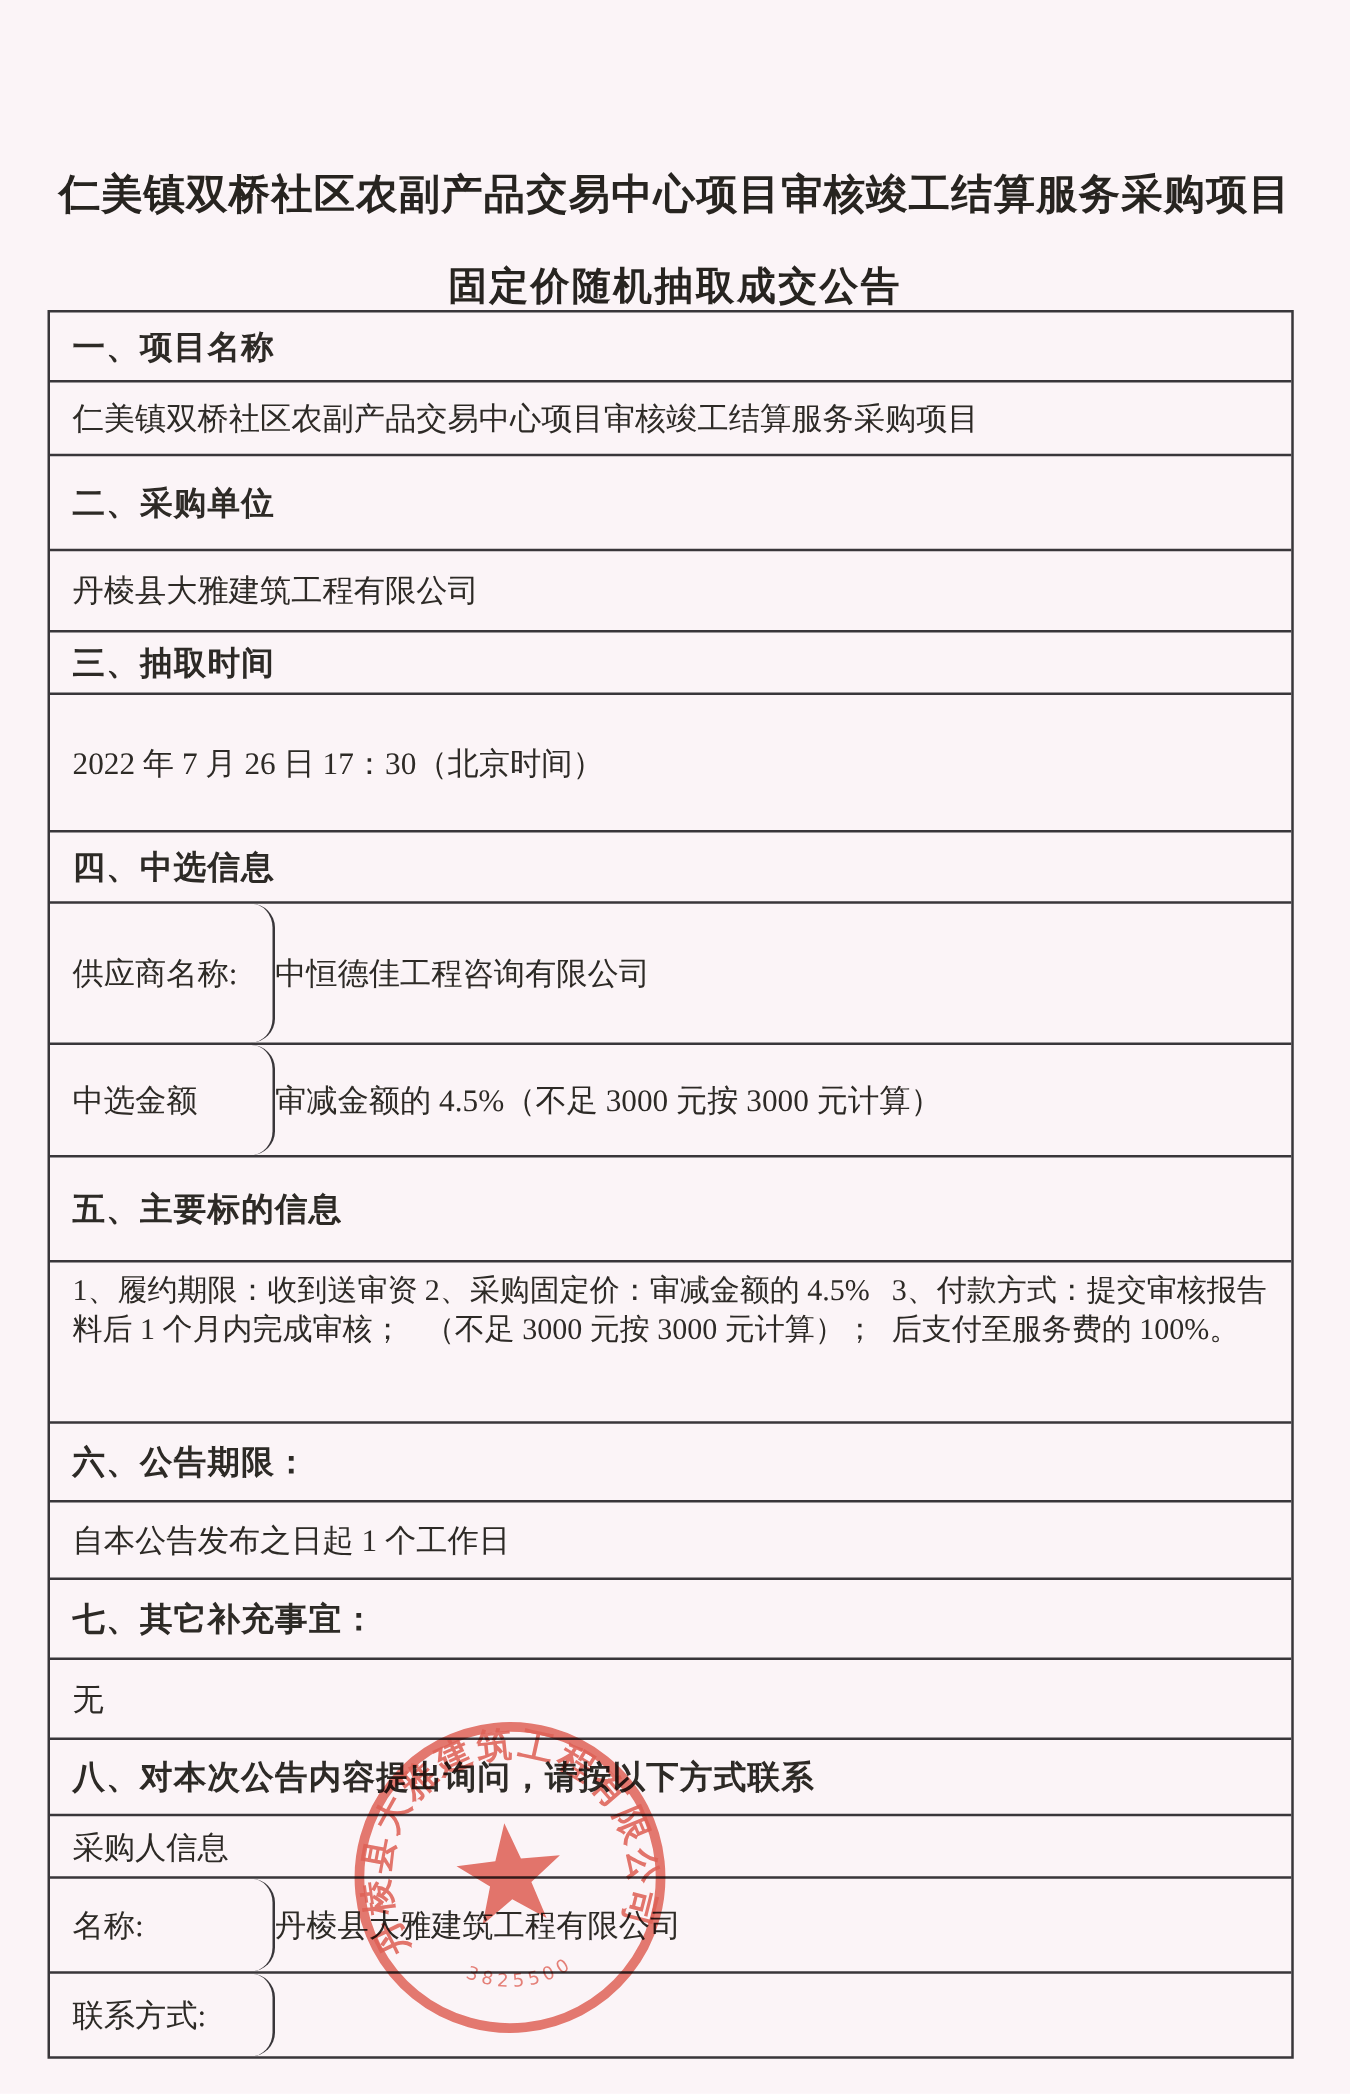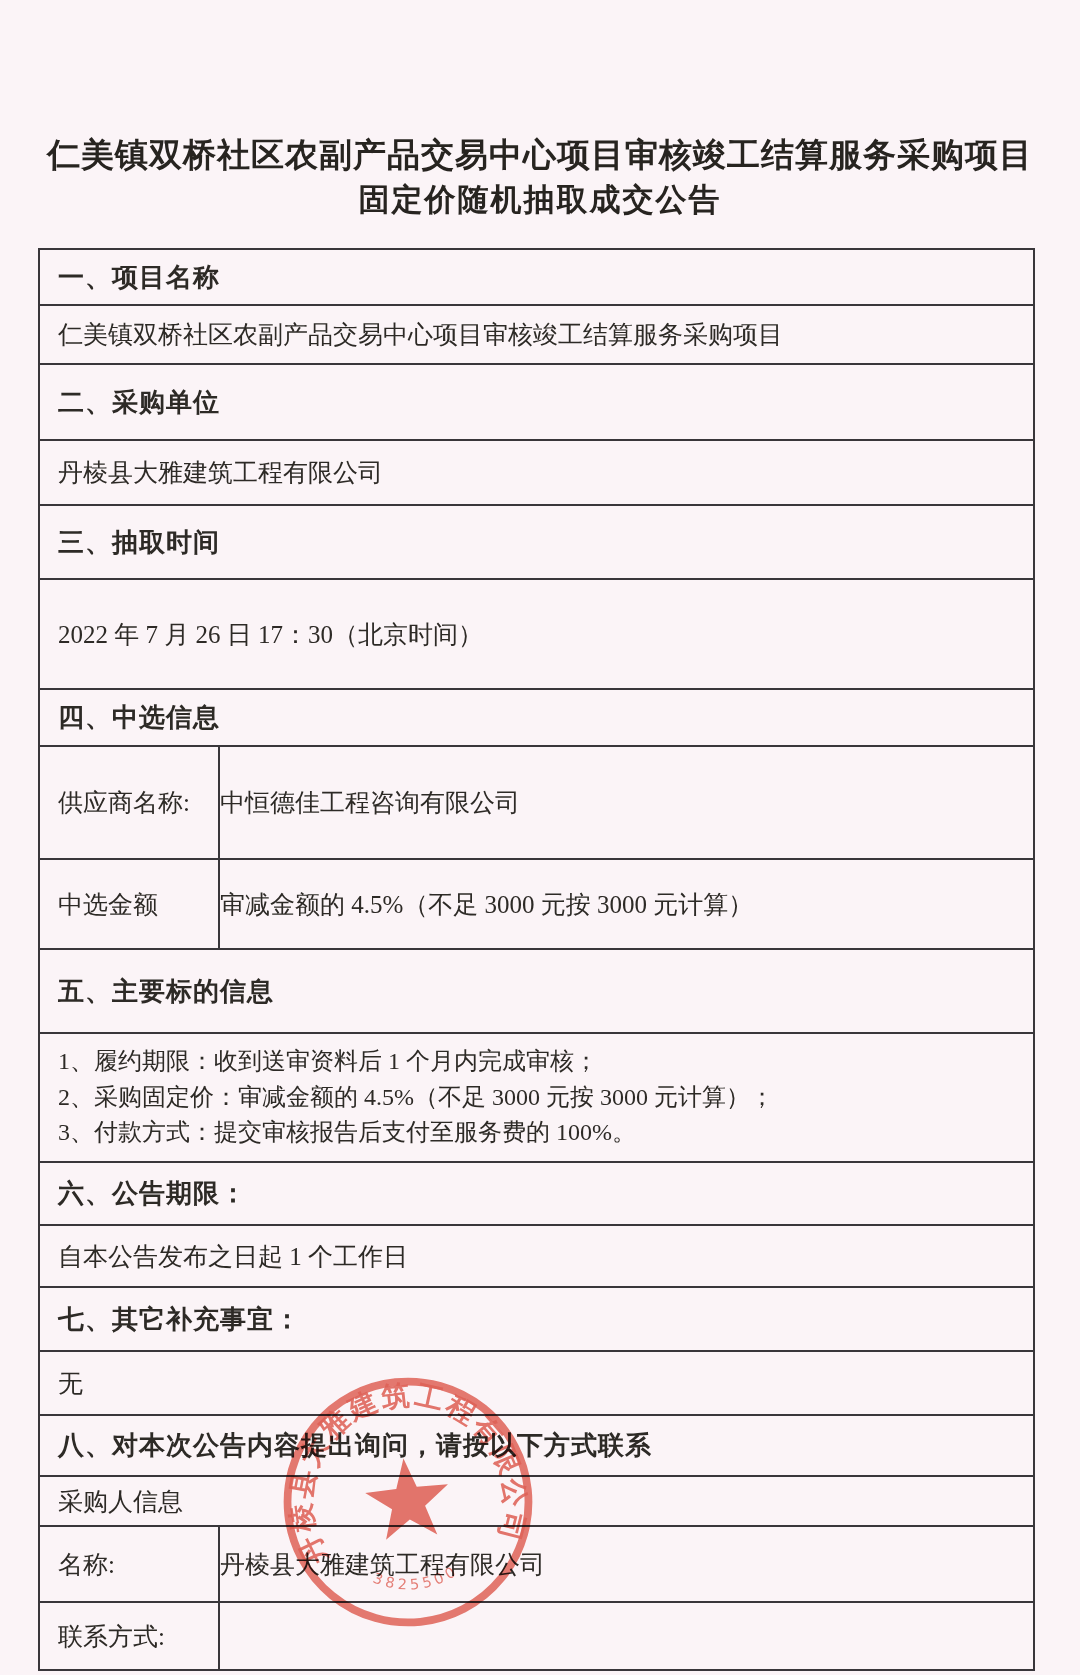--- a/index.html
+++ b/index.html
@@ -5,41 +5,41 @@
   html,body { margin:0; padding:0; }
   body {
     width:1080px; height:1675px; position:relative;
     background:#fbf4f7;
     font-family:"Liberation Serif","DejaVu Serif",serif;
     color:#2d2a26;
     overflow:hidden;
   }
   .doc-title { position:absolute; width:100%; text-align:center; font-weight:bold; color:#272420; }
   #title-line1 { top:133px; font-size:33px; letter-spacing:1px; }
-  #title-line2 { top:179px; font-size:31px; letter-spacing:2px; }
+  #title-line2 { top:208px; font-size:31px; letter-spacing:2px; }
 
   .doc-table {
     position:absolute; left:38px; top:248px; width:997px;
     border:2px solid #39363a; box-sizing:border-box;
     background:transparent;
   }
   .row {
     box-sizing:border-box; border-top:2px solid #39363a;
     display:flex; align-items:center; padding:0 18px;
     font-size:25px;
   }
   .row:first-child { border-top:none; }
   .row.hdr { font-weight:bold; font-size:26px; letter-spacing:1px; }
   .row.twocol { display:grid; grid-template-columns:180px 1fr; padding:0; align-items:stretch; }
   .twocol .cell-label {
     border-right:2px solid #39363a; display:flex; align-items:center;
-    padding-left:18px; box-sizing:border-box;
+    padding-left:18px; box-sizing:border-box;border-radius:19px;
   }
   .twocol .cell-value { display:flex; align-items:center; box-sizing:border-box; }
-  .row.multiline { flex-direction:column; align-items:stretch; justify-content:space-evenly; padding:8px 18px; }
+  .row.multiline { flex-direction:row; align-items:stretch; justify-content:space-evenly; padding:8px 18px; }
   .row.multiline .line { line-height:1.3; font-size:24px; }
 
   .stamp {
     position:absolute; left:272px; top:1366px; width:272px; height:272px;
     pointer-events:none; mix-blend-mode:multiply; opacity:0.85;
     transform:rotate(-6deg);
   }
 </style>
 </head>
 <body>
@@ -47,21 +47,21 @@
 <div class="doc-title" id="title-line1">仁美镇双桥社区农副产品交易中心项目审核竣工结算服务采购项目</div>
 <div class="doc-title" id="title-line2">固定价随机抽取成交公告</div>
 
 <div class="doc-table">
   <div class="row hdr" style="height:54px">一、项目名称</div>
   <div class="row" style="height:59px">仁美镇双桥社区农副产品交易中心项目审核竣工结算服务采购项目</div>
 
   <div class="row hdr" style="height:76px">二、采购单位</div>
   <div class="row" style="height:65px">丹棱县大雅建筑工程有限公司</div>
 
-  <div class="row hdr" style="height:74px">三、抽取时间</div>
+  <div class="row hdr" style="height:50px">三、抽取时间</div>
   <div class="row" style="height:110px">2022 年 7 月 26 日 17：30（北京时间）</div>
 
   <div class="row hdr" style="height:57px">四、中选信息</div>
   <div class="row twocol" style="height:113px">
     <div class="cell-label">供应商名称:</div>
     <div class="cell-value">中恒德佳工程咨询有限公司</div>
   </div>
   <div class="row twocol" style="height:90px">
     <div class="cell-label">中选金额</div>
     <div class="cell-value">审减金额的 4.5%（不足 3000 元按 3000 元计算）</div>

